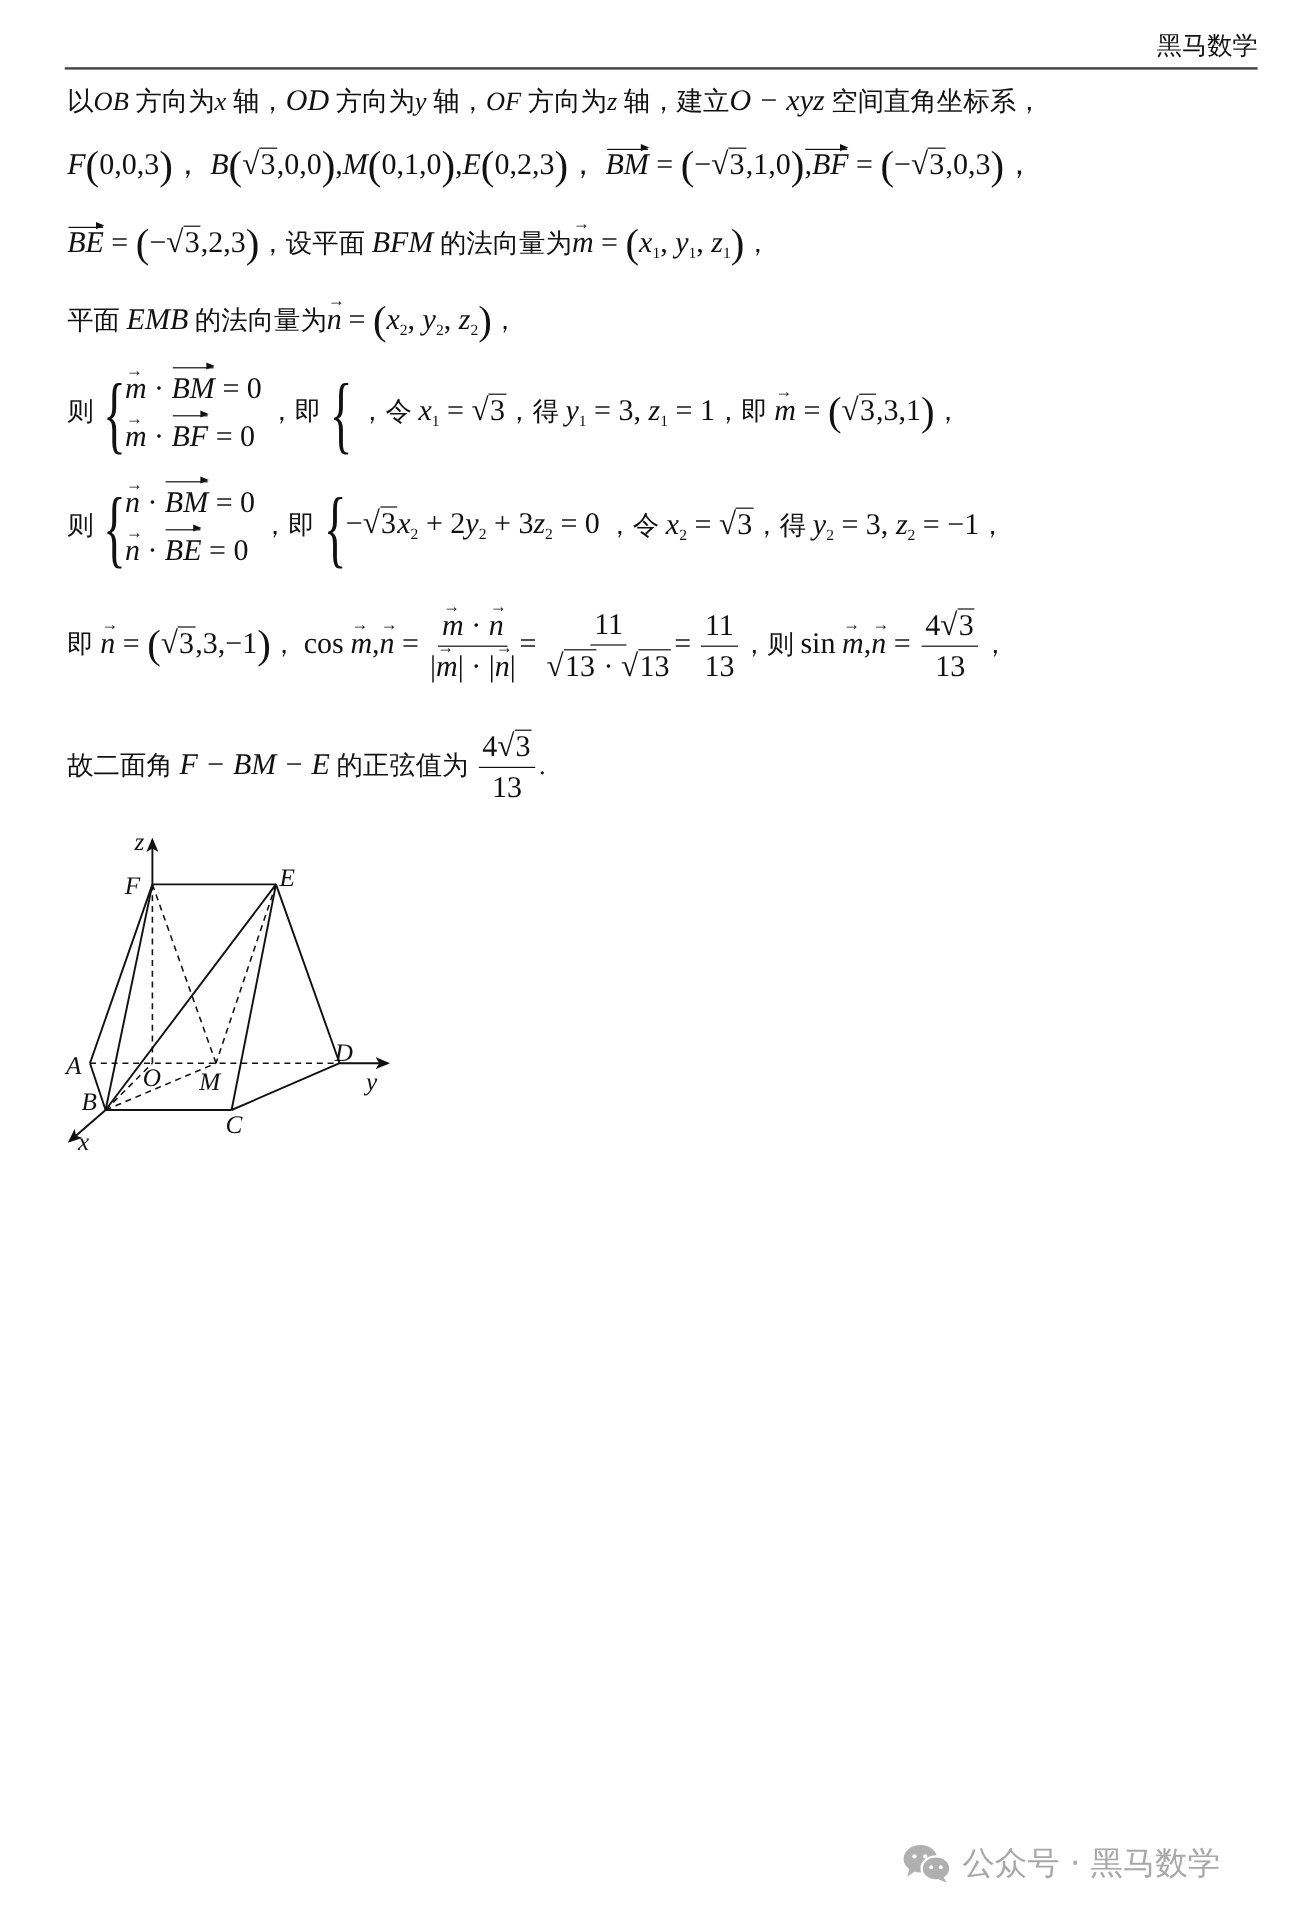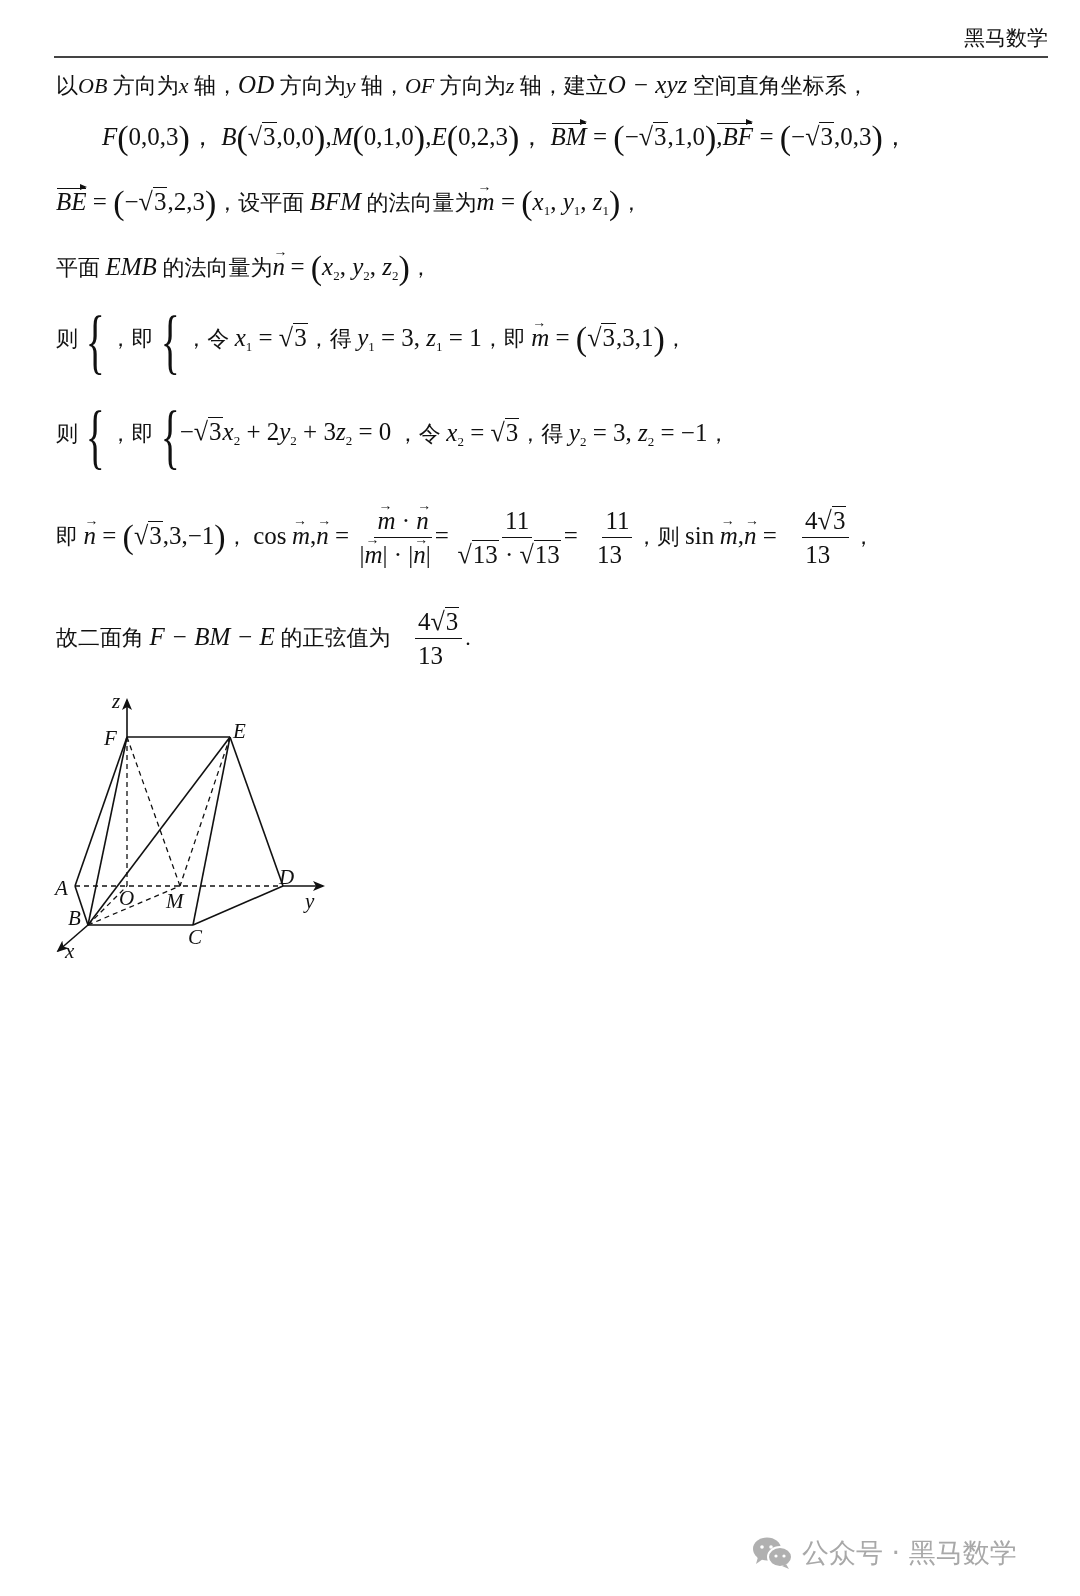--- a/index.html
+++ b/index.html
@@ -33,70 +33,78 @@
   .vec { display: inline-block; position: relative; font-style: italic; }
   .vec::after {
     content: "\2192"; position: absolute; left: 1px; top: -15px; font-size: 14px; font-style: normal;
   }
   sub { font-size: 13px; vertical-align: -5px; }
   .system { display: inline-flex; align-items: center; vertical-align: middle; }
   .brace { font-size: 72px; font-weight: 100; line-height: 72px; transform: scaleX(0.55); display: inline-block; margin: 0 -8px 0 -6px; }
   .rows { display: inline-flex; flex-direction: column; }
   .rows span { line-height: 40px; }
   .frac { display: inline-flex; flex-direction: column; align-items: center; vertical-align: middle; margin: 0 3px; }
-  .frac .num { border-bottom: 1.5px solid #111; padding: 0 3px; line-height: 32px; margin-left: 16px; }
+  .frac .num { border-bottom: 1.5px solid #111; padding: 0 3px; line-height: 32px; }
   .frac .den { line-height: 34px; }
   .watermark {
     position: absolute; left: 752px; top: 1535px; font-family: "DejaVu Sans", sans-serif;
     font-size: 27px; color: #a8a8a8; display: flex; align-items: center; gap: 8px;
   }
   .diagram { position: absolute; left: 0; top: 0; }
   .diagram text { font-family: "Liberation Serif", serif; font-style: italic; font-size: 21px; fill: #111; }
 </style>
 </head>
 <body>
 
 <div class="header">
   <span>黑马数学</span>
 </div>
 
 <div class="line" style="top:70px;">
   <span>以</span><span class="it">OB</span><span> 方向为</span><span class="it">x</span><span> 轴，</span><span class="it big">OD</span><span> 方向为</span><span class="it">y</span><span> 轴，</span><span class="it">OF</span><span> 方向为</span><span class="it">z</span><span> 轴，建立</span><span class="it big">O − xyz</span><span> 空间直角坐标系，</span>
 </div>
 
-<div class="line big" style="top:122px;margin-left:46px;">
+<div class="line big" style="top:122px;">
   <span class="it">F</span><span class="paren">(</span><span>0,0,3</span><span class="paren">)</span><span>，</span>
   <span class="it">B</span><span class="paren">(</span><span class="sqrt"><span class="rad">√</span><span class="ov">3</span></span><span>,0,0</span><span class="paren">)</span><span class="it">,M</span><span class="paren">(</span><span>0,1,0</span><span class="paren">)</span><span class="it">,E</span><span class="paren">(</span><span>0,2,3</span><span class="paren">)</span><span>，</span>
   <span class="vecbar">BM</span> = <span class="paren">(</span>−<span class="sqrt"><span class="rad">√</span><span class="ov">3</span></span><span>,1,0</span><span class="paren">)</span><span class="vecbar">,BF</span> = <span class="paren">(</span>−<span class="sqrt"><span class="rad">√</span><span class="ov">3</span></span><span>,0,3</span><span class="paren">)</span><span>，</span>
 </div>
 
 <div class="line big" style="top:187px;">
   <span class="vecbar">BE</span> = <span class="paren">(</span>−<span class="sqrt"><span class="rad">√</span><span class="ov">3</span></span><span>,2,3</span><span class="paren">)</span><span style="font-size:22px">，设平面 </span><span class="it">BFM</span><span style="font-size:22px"> 的法向量为</span><span class="vec">m</span> = <span class="paren">(</span><span class="it">x</span><sub>1</sub>, <span class="it">y</span><sub>1</sub>, <span class="it">z</span><sub>1</sub><span class="paren">)</span><span style="font-size:22px">，</span>
 </div>
 
 <div class="line" style="top:252px;">
   <span>平面 </span><span class="it big">EMB</span><span> 的法向量为</span><span class="vec big">n</span> <span class="big">= </span><span class="paren">(</span><span class="it big">x</span><sub>2</sub><span class="big">, </span><span class="it big">y</span><sub>2</sub><span class="big">, </span><span class="it big">z</span><sub>2</sub><span class="paren">)</span><span>，</span>
 </div>
 
 <div class="line" style="top:305px;">
   <span>则</span>
   <span class="system big">
       <span class="brace">{</span>
+      <span class="rows">
+        <span><span class="vec">m</span> · <span class="vecbar">BM</span> = 0</span>
+        <span><span class="vec">m</span> · <span class="vecbar">BF</span> = 0</span>
+      </span>
     </span>
   <span>，即</span>
   <span class="system big">
       <span class="brace">{</span>
     </span>
   <span>，令 </span><span class="big"><span class="it">x</span><sub>1</sub> = <span class="sqrt"><span class="rad">√</span><span class="ov">3</span></span></span><span>，得 </span><span class="big"><span class="it">y</span><sub>1</sub> = 3, <span class="it">z</span><sub>1</sub> = 1</span><span>，即 </span><span class="vec big">m</span><span class="big"> = </span><span class="paren">(</span><span class="big"><span class="sqrt"><span class="rad">√</span><span class="ov">3</span></span>,3,1</span><span class="paren">)</span><span>，</span>
 </div>
 
 <div class="line" style="top:400px;">
   <span>则</span>
   <span class="system big">
       <span class="brace">{</span>
+      <span class="rows">
+        <span><span class="vec">n</span> · <span class="vecbar">BM</span> = 0</span>
+        <span><span class="vec">n</span> · <span class="vecbar">BE</span> = 0</span>
+      </span>
     </span>
   <span>，即</span>
   <span class="system big">
       <span class="brace">{</span>
       <span class="rows">
         <span>−<span class="sqrt"><span class="rad">√</span><span class="ov">3</span></span><span class="it">x</span><sub>2</sub> + 2<span class="it">y</span><sub>2</sub> + 3<span class="it">z</span><sub>2</sub> = 0</span>
       </span>
     </span>
   <span>，令 </span><span class="big"><span class="it">x</span><sub>2</sub> = <span class="sqrt"><span class="rad">√</span><span class="ov">3</span></span></span><span>，得 </span><span class="big"><span class="it">y</span><sub>2</sub> = 3, <span class="it">z</span><sub>2</sub> = −1</span><span>，</span>
 </div>

